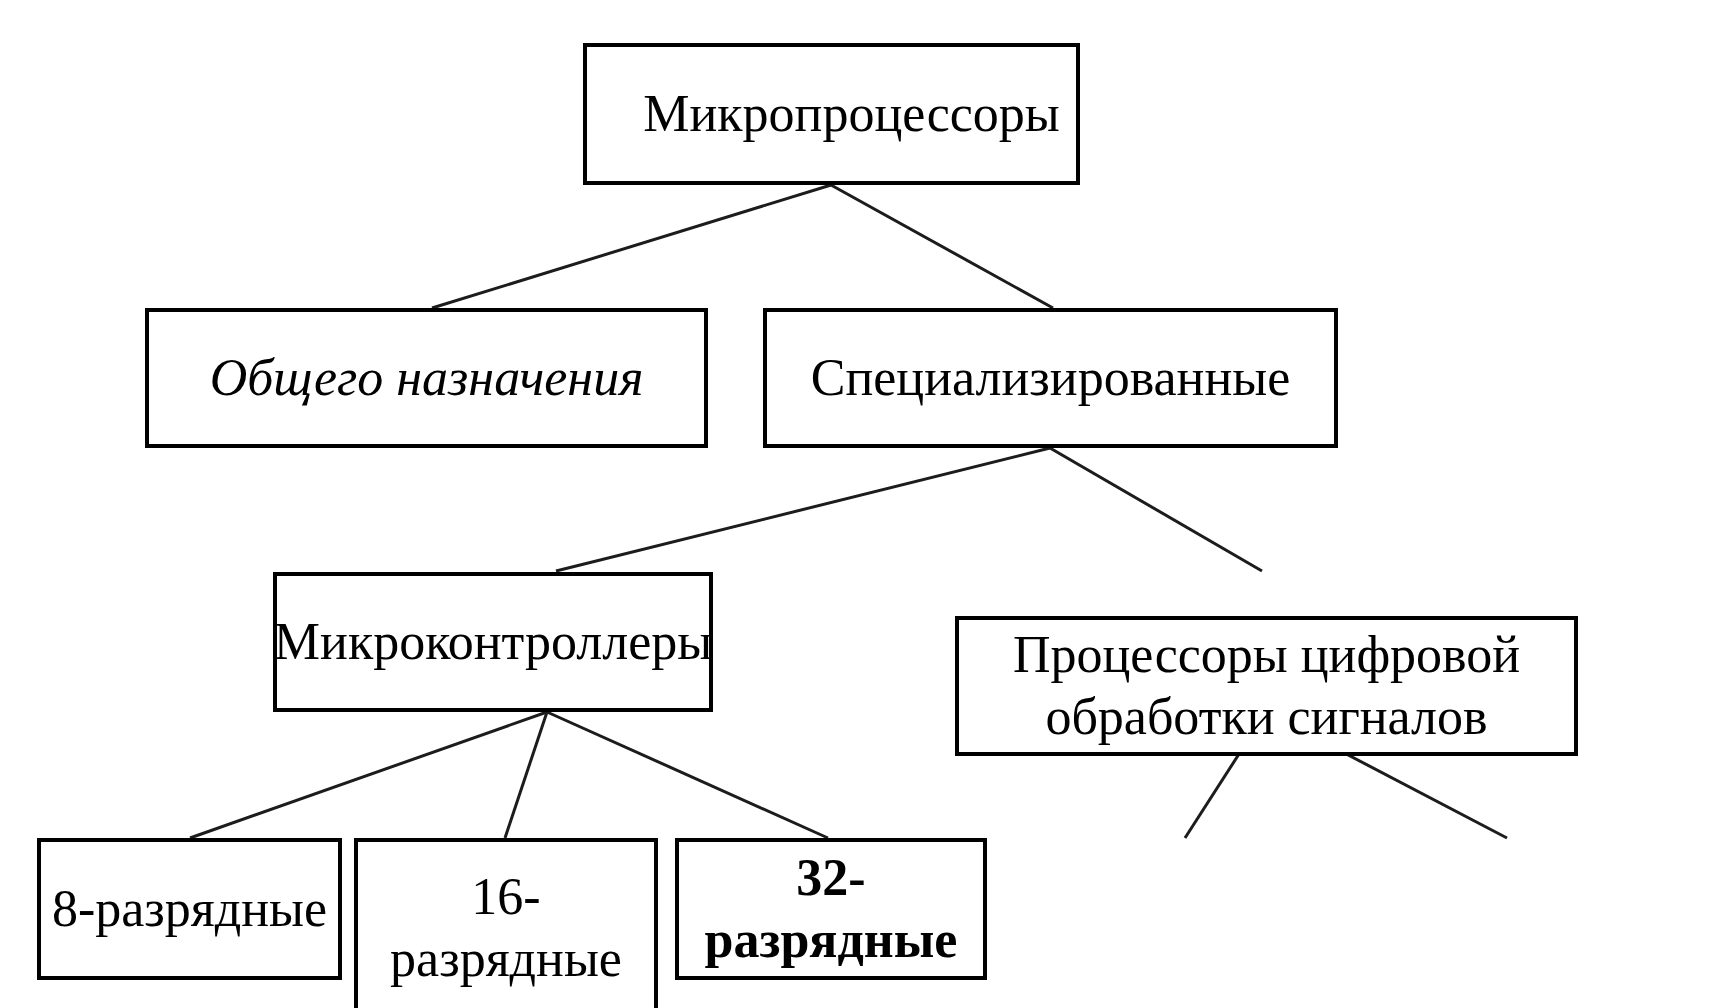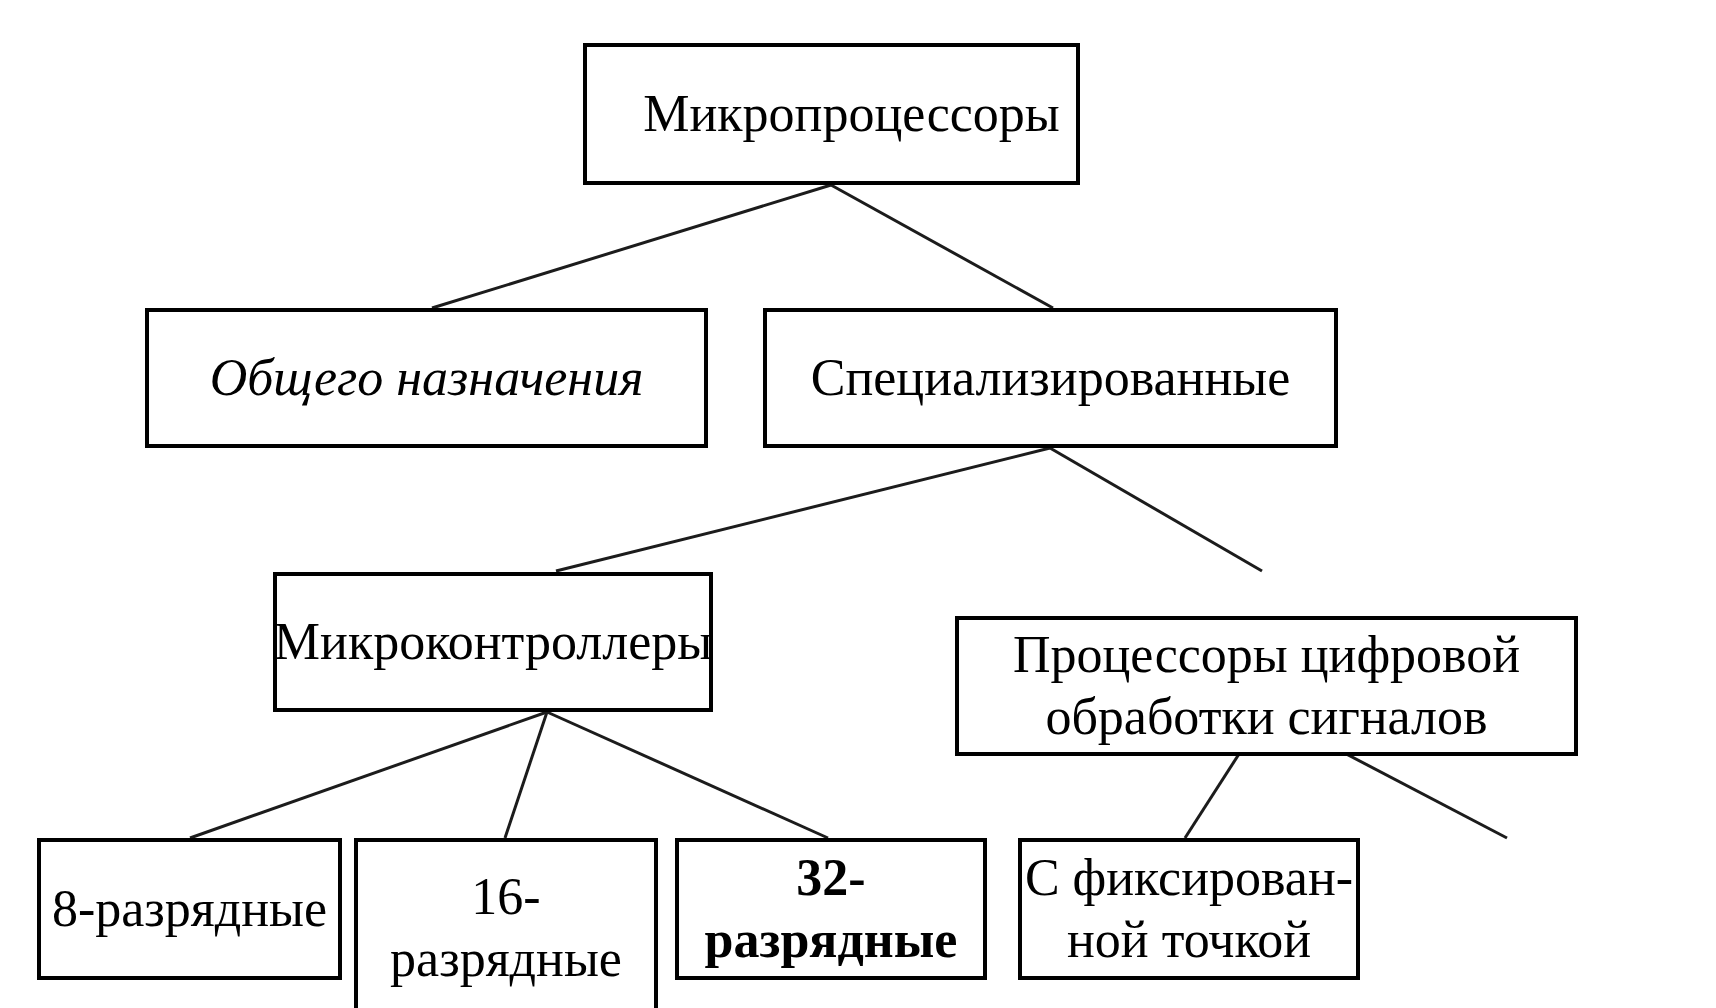--- a/index.html
+++ b/index.html
@@ -97,19 +97,15 @@
   </div>
 
   <div class="node n-b16">
     <span class="lbl">16-разрядные</span>
   </div>
 
   <div class="node n-b32">
     <span class="lbl">32-разрядные</span>
   </div>
 
-  <div class="node n-fix">
-    <span class="lbl">С фиксирован-
-ной точкой</span>
-  </div>
 
 
 </div>
 
 </body></html>

